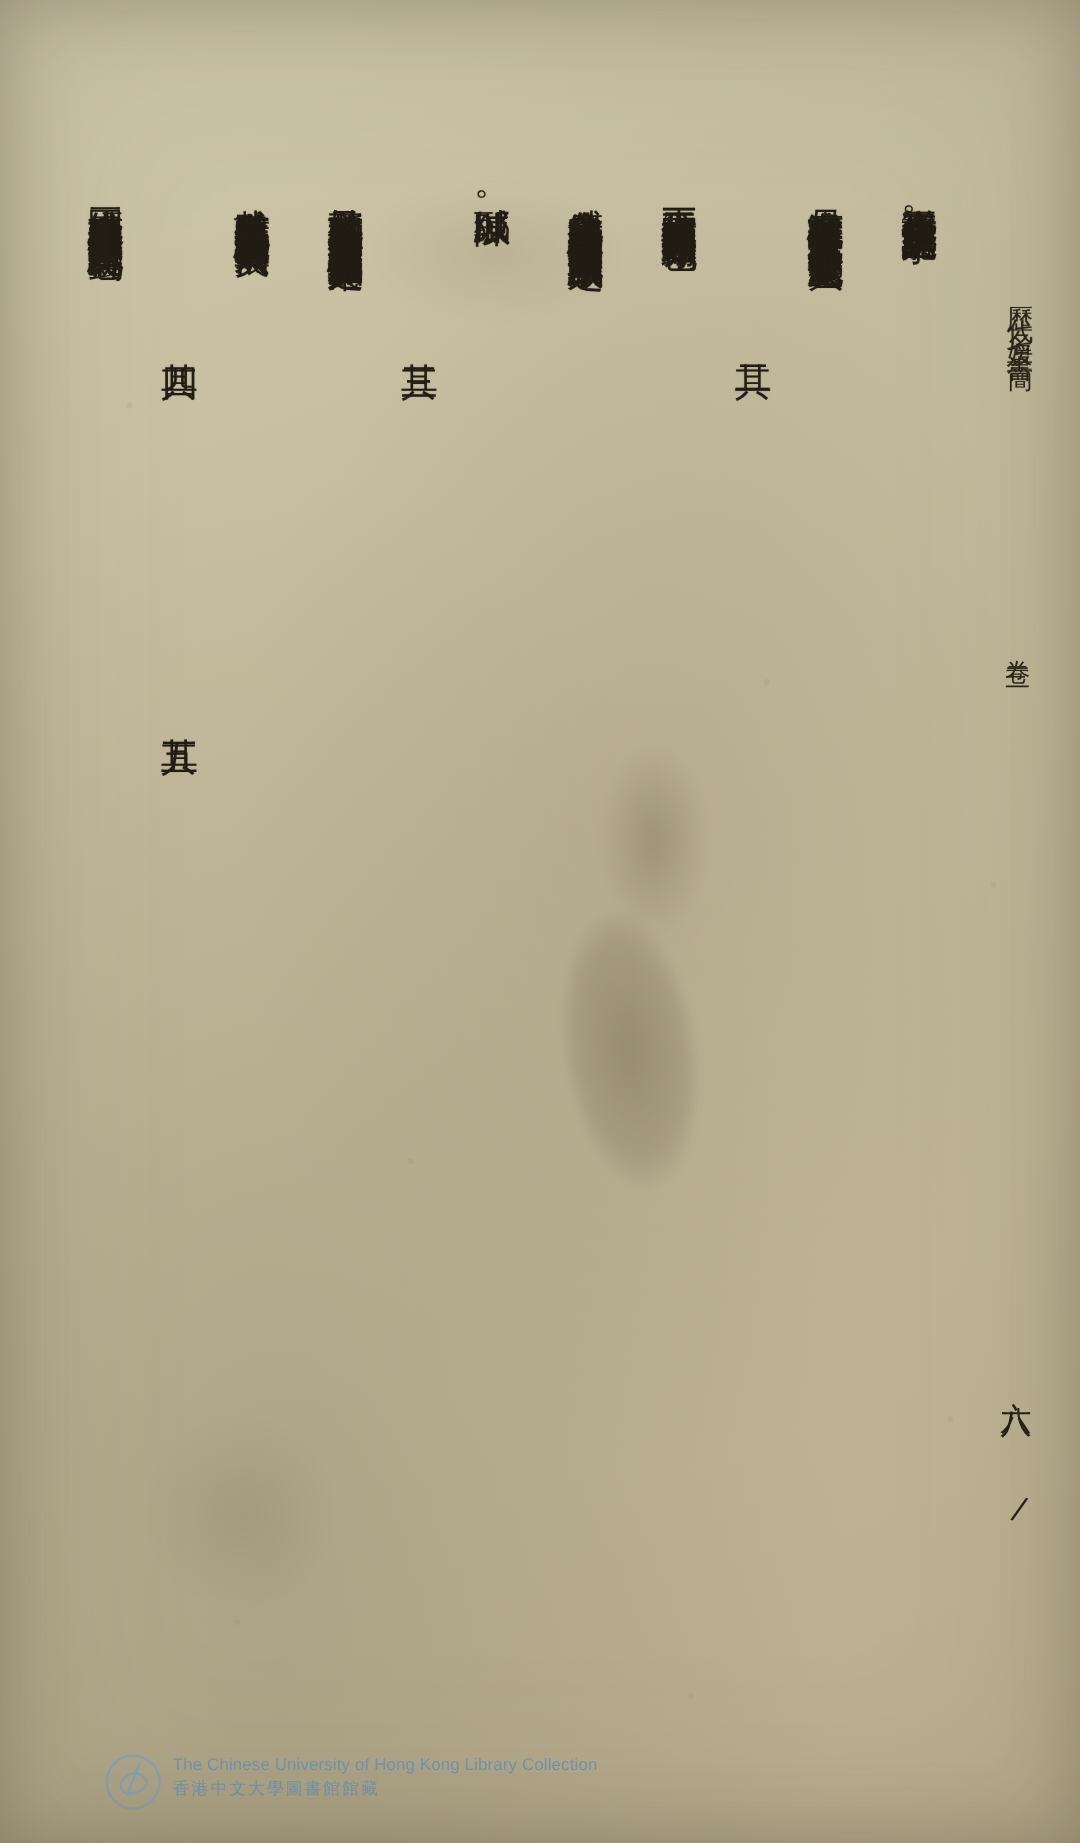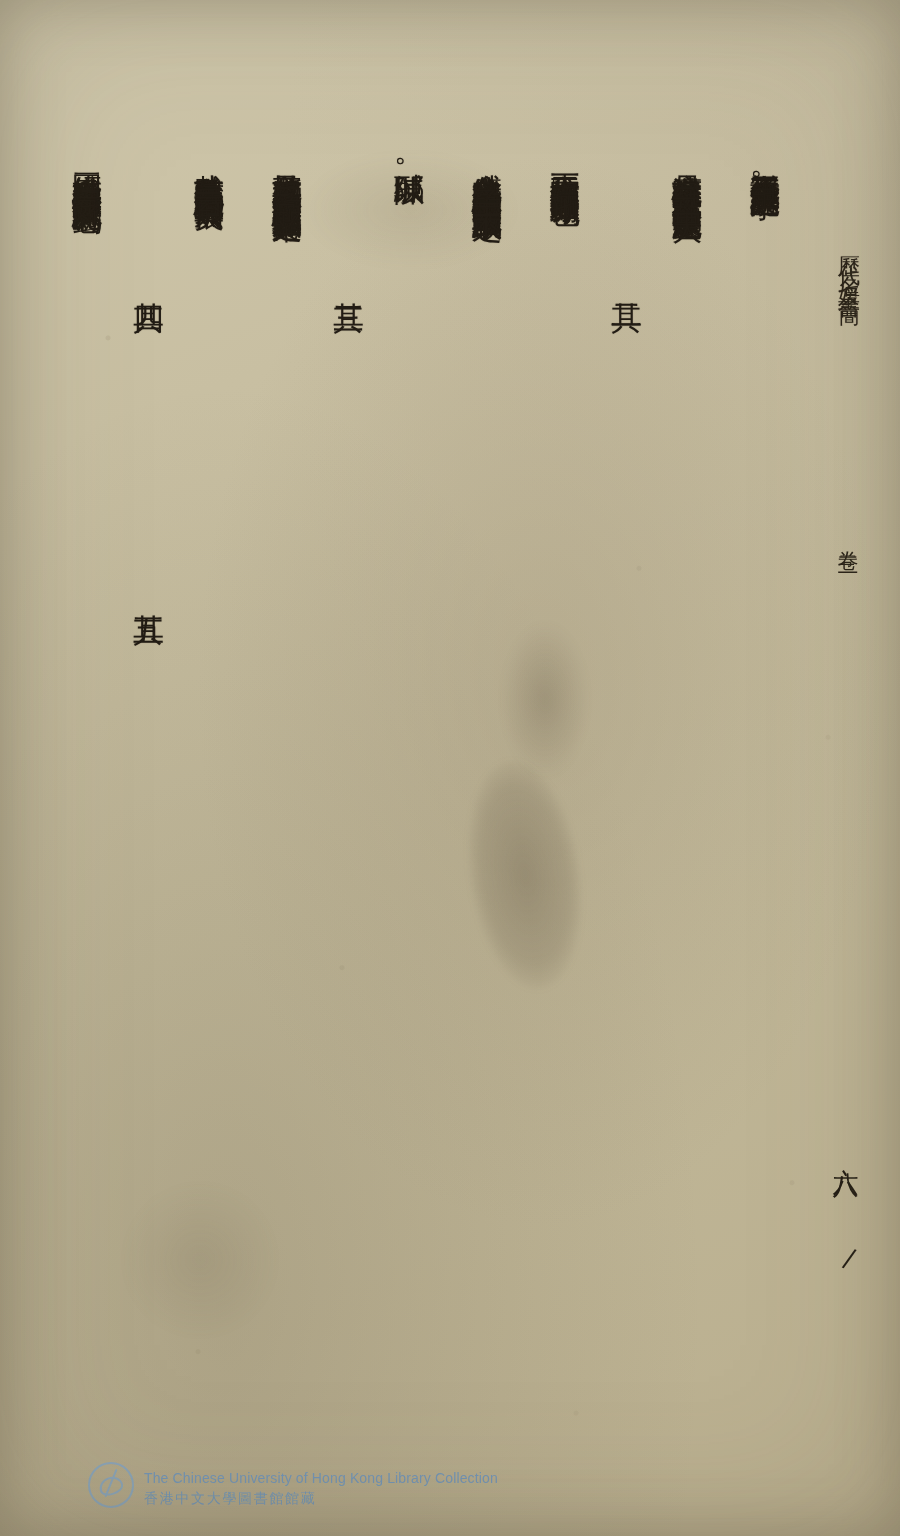--- a/index.html
+++ b/index.html
@@ -157,21 +157,21 @@
   #col-7  { right: 676px; }
   #col-h3 { right: 736px; top: 278px; }
   #col-8  { right: 798px; }
 
   
   #watermark {
     position: absolute;
     left: 88px;
     bottom: 28px;
     display: flex;
-    align-items: flex-end;
+    align-items: flex-start;
     gap: 10px;
     opacity: 0.92;
   }
   #watermark .wm-logo {
     width: 42px;
     height: 42px;
     border-radius: 50%;
     border: 2px solid #7fa3c4;
     position: relative;
     flex: 0 0 auto;

